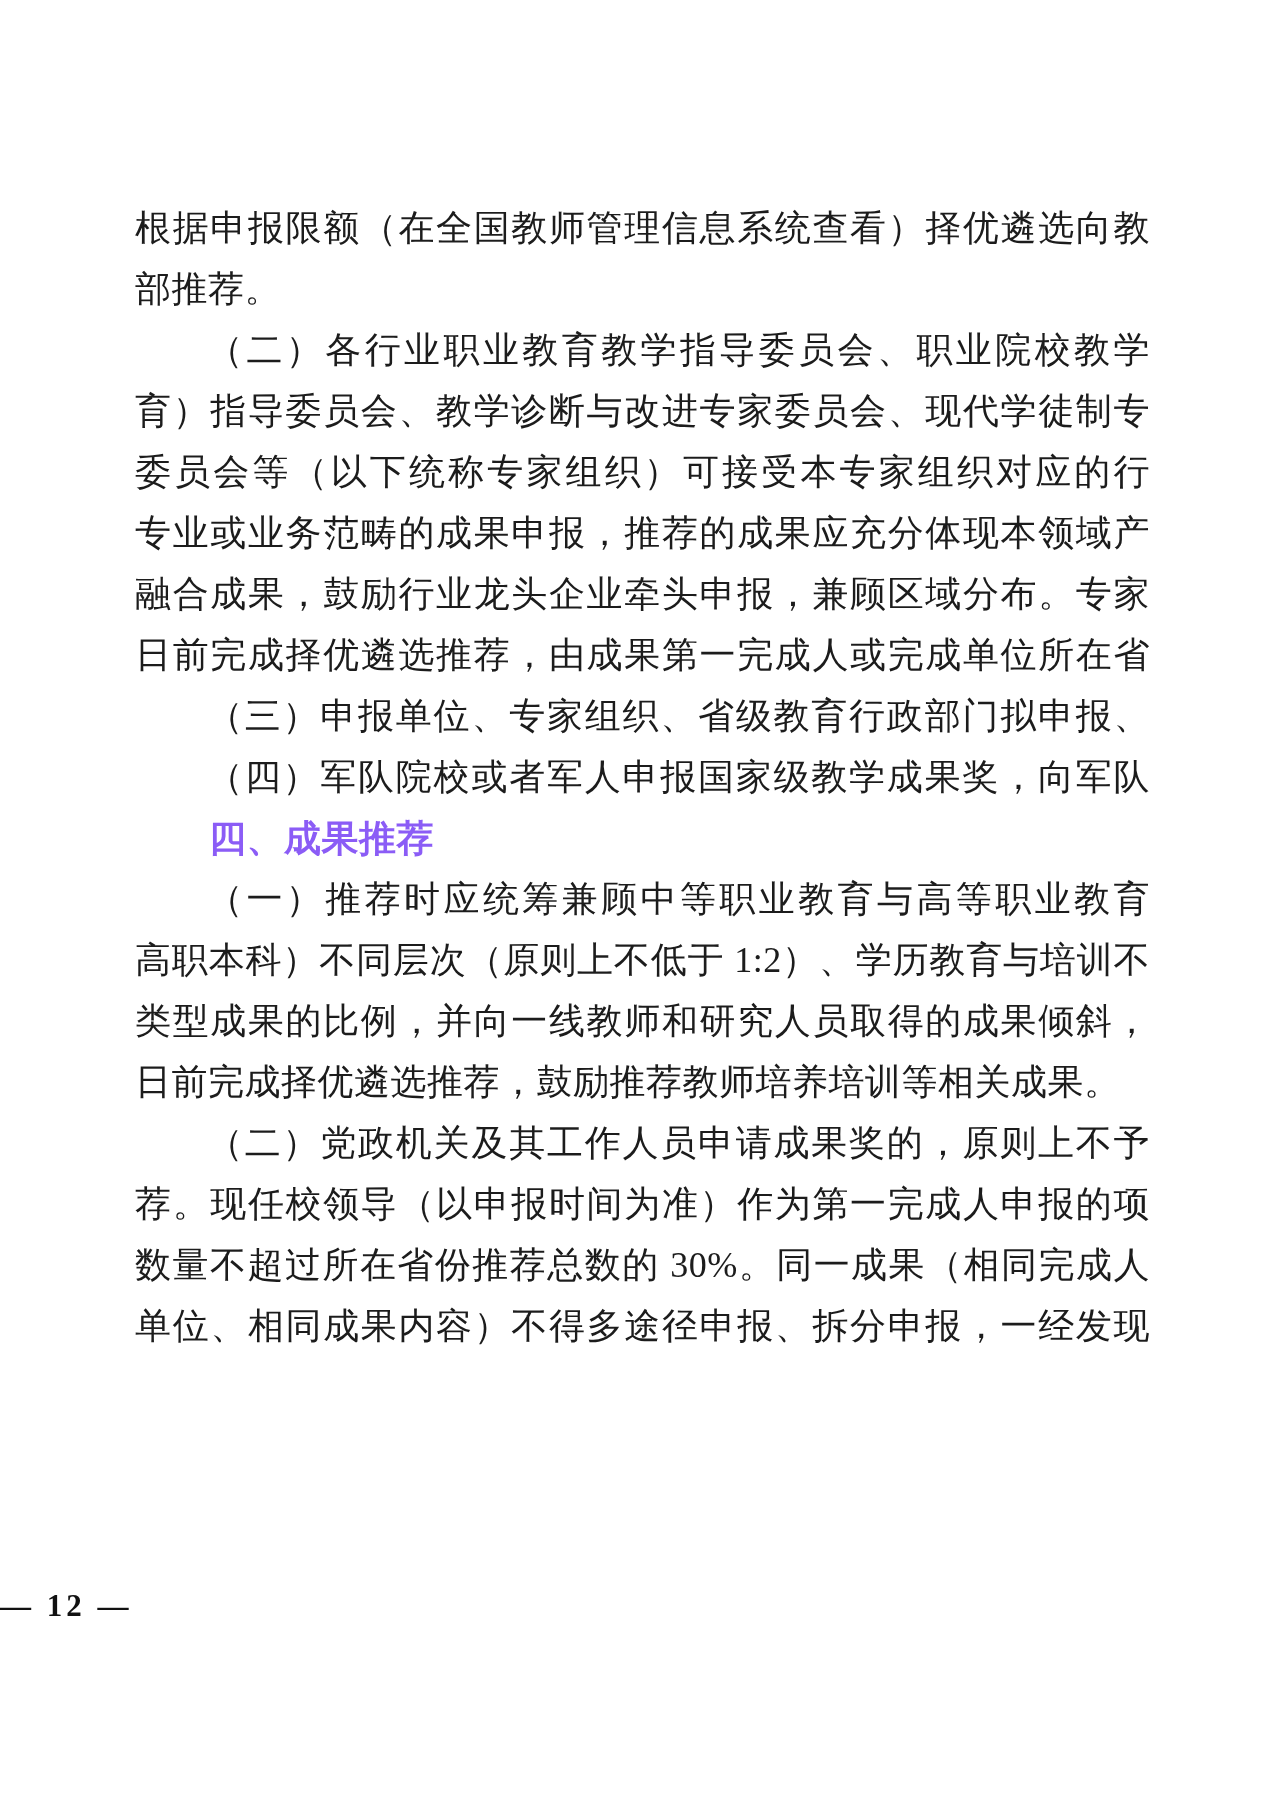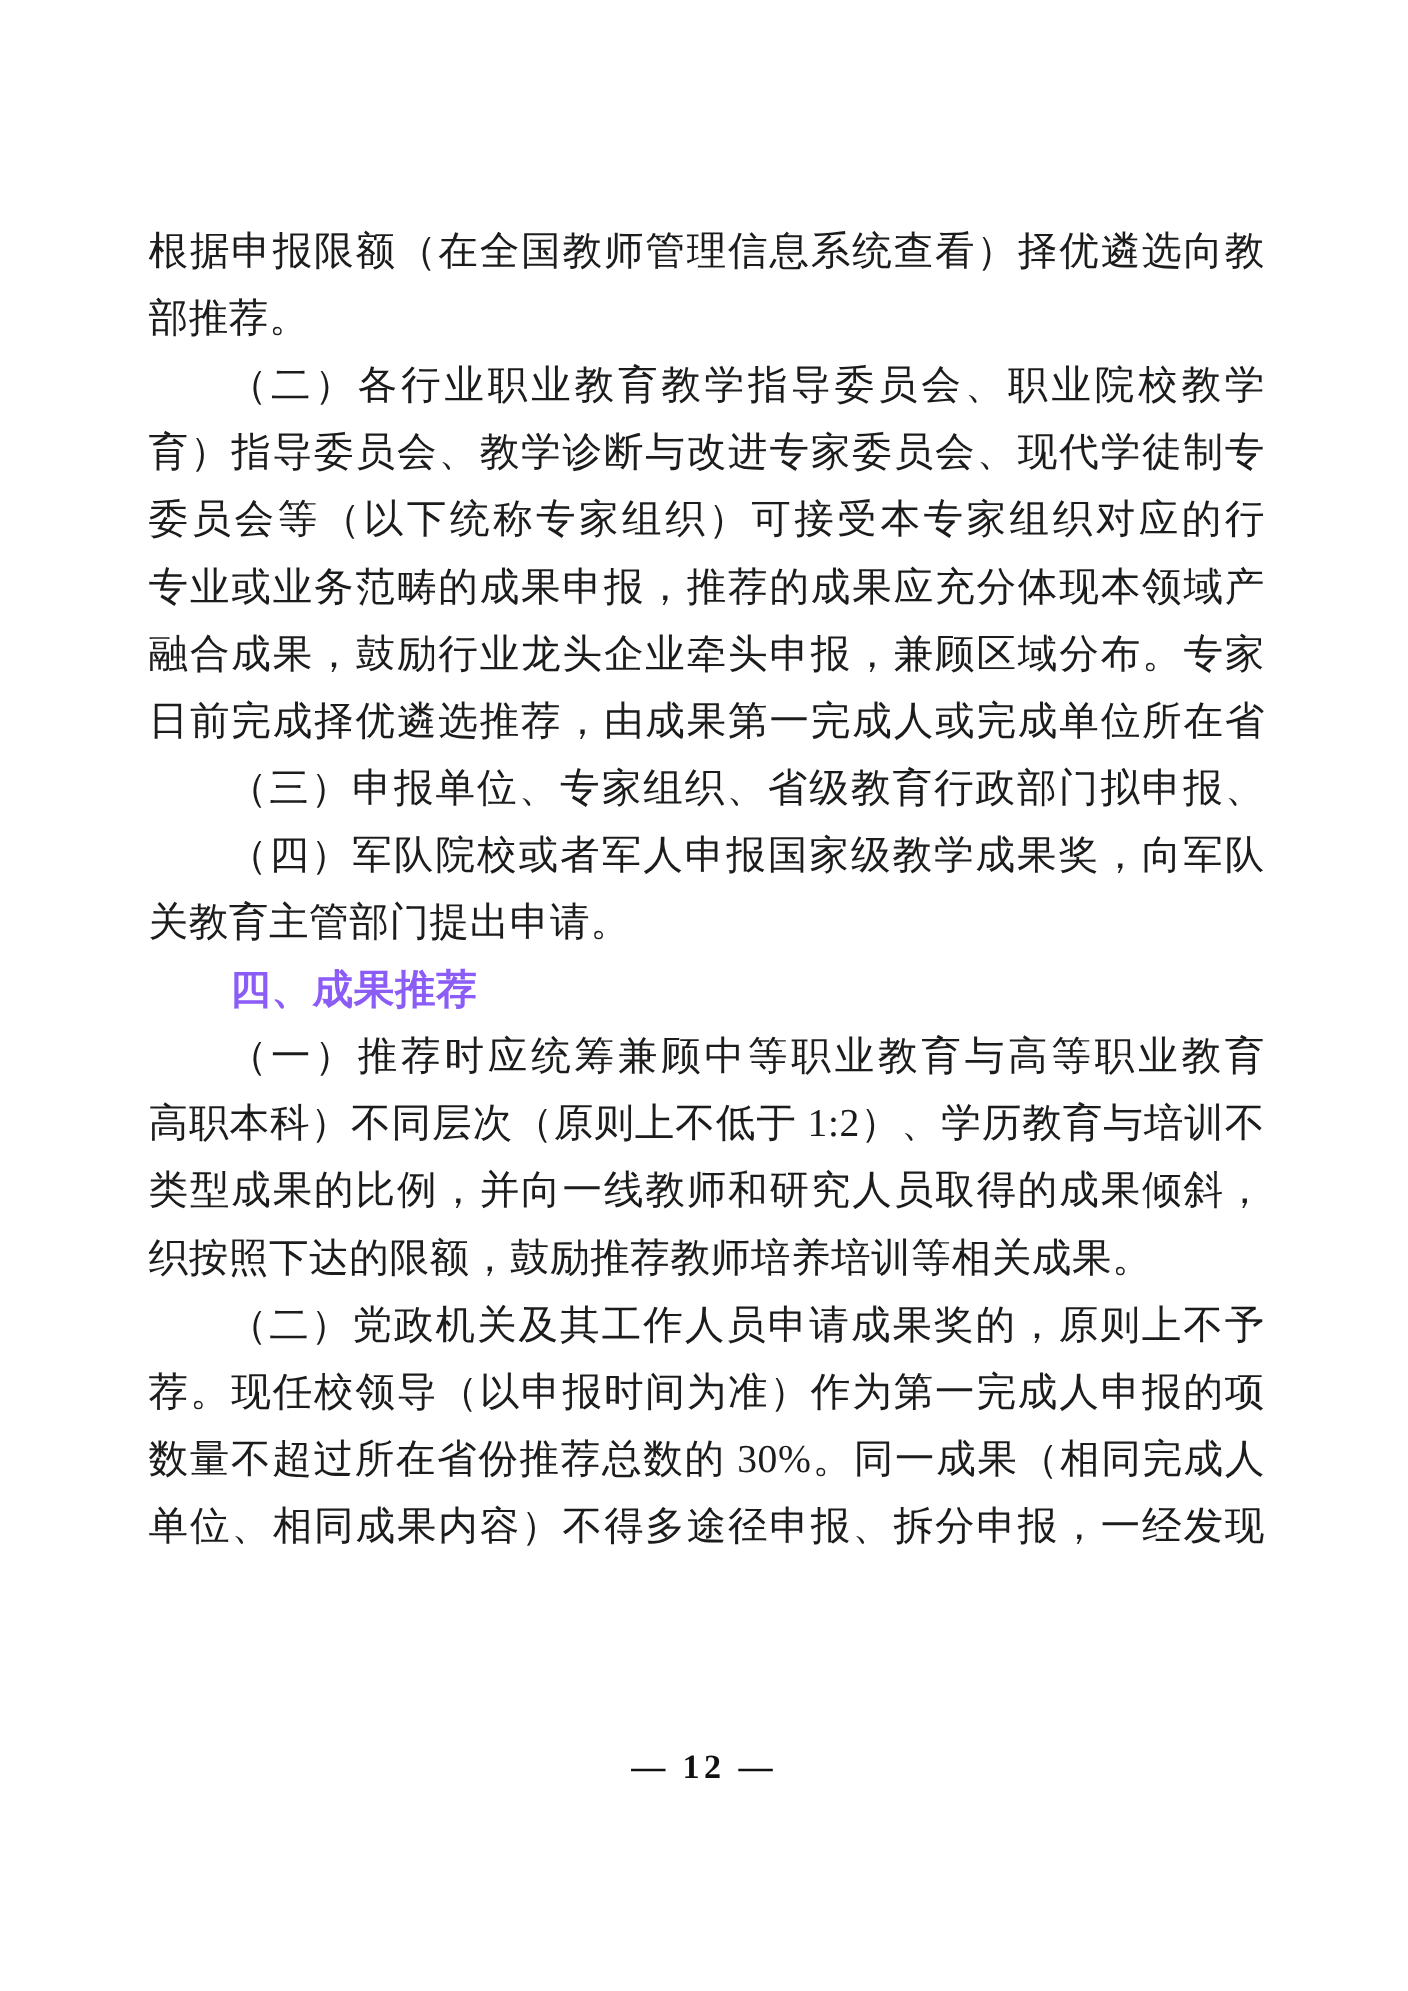--- a/index.html
+++ b/index.html
@@ -42,21 +42,21 @@
     font-family: "Liberation Sans", "DejaVu Sans", sans-serif;
     font-weight: 700;
     color: #8b5cf6;
     font-size: 37px;
   }
   .footer {
     position: absolute;
     left: 0;
     top: 1588px;
     width: 100%;
-    text-align: center;
+    text-align: left;
     font-size: 31px;
     font-weight: 700;
     color: #111111;
     letter-spacing: 4px;
   }
 </style>
 </head>
 <body>
 
 <div class="page">
@@ -64,25 +64,24 @@
     <div class="ln jst">根据申报限额（在全国教师管理信息系统查看）择优遴选向教育</div>
     <div class="ln">部推荐。</div>
     <div class="ln ind jst">（二）各行业职业教育教学指导委员会、职业院校教学（教</div>
     <div class="ln jst">育）指导委员会、教学诊断与改进专家委员会、现代学徒制专家</div>
     <div class="ln jst">委员会等（以下统称专家组织）可接受本专家组织对应的行业、</div>
     <div class="ln jst">专业或业务范畴的成果申报，推荐的成果应充分体现本领域产教</div>
     <div class="ln jst">融合成果，鼓励行业龙头企业牵头申报，兼顾区域分布。专家组</div>
     <div class="ln jst">日前完成择优遴选推荐，由成果第一完成人或完成单位所在省级</div>
     <div class="ln ind jst">（三）申报单位、专家组织、省级教育行政部门拟申报、推</div>
     <div class="ln ind jst">（四）军队院校或者军人申报国家级教学成果奖，向军队有</div>
-    <div class="ln">关教育主管部门提出申请。</div>
     <div class="ln hd ind">四、成果推荐</div>
     <div class="ln ind jst">（一）推荐时应统筹兼顾中等职业教育与高等职业教育（含</div>
     <div class="ln jst">高职本科）不同层次（原则上不低于 1:2）、学历教育与培训不同</div>
     <div class="ln jst">类型成果的比例，并向一线教师和研究人员取得的成果倾斜，鼓</div>
-    <div class="ln">织按照下达的限额，鼓励推荐教师培养培训等相关成果。</div>
+    <div class="ln">日前完成择优遴选推荐，鼓励推荐教师培养培训等相关成果。</div>
     <div class="ln ind jst">（二）党政机关及其工作人员申请成果奖的，原则上不予推</div>
     <div class="ln jst">荐。现任校领导（以申报时间为准）作为第一完成人申报的项目</div>
     <div class="ln jst">数量不超过所在省份推荐总数的 30%。同一成果（相同完成人或</div>
     <div class="ln jst">单位、相同成果内容）不得多途径申报、拆分申报，一经发现按</div>
   </div>
   <div class="footer">— 12 —</div>
 </div>
 
 </body></html>

